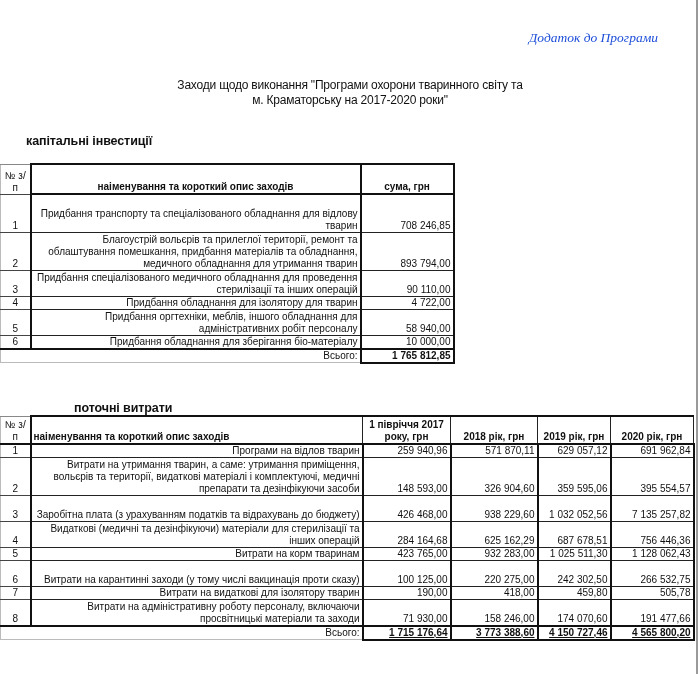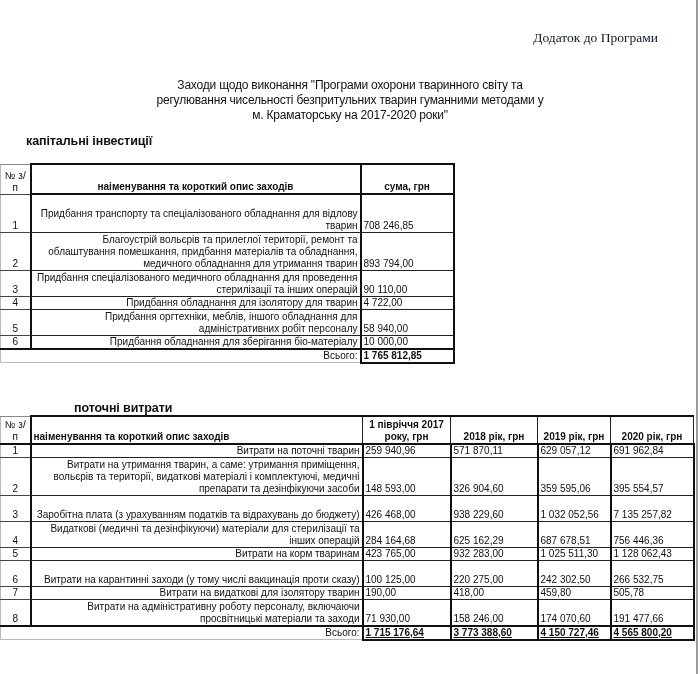--- a/index.html
+++ b/index.html
@@ -1,28 +1,28 @@
 <!DOCTYPE html>
 <html><head>
   <meta charset="utf-8">
   <style>
     html, body { margin: 0; padding: 0; background: #ffffff; }
     body { width: 700px; height: 674px; position: relative; overflow: hidden; font-family: "Liberation Sans", sans-serif; color: #111; }
     .right-rule { position: absolute; left: 696px; top: 0; width: 2px; height: 674px; background: #9a9a9a; }
-    .appendix { position: absolute; top: 30px; right: 42px; font-family: "Liberation Serif", serif; font-size: 13.5px; color: #0f172a; }
+    .appendix { position: absolute; top: 30px; right: 42px; font-family: "Liberation Serif", serif; font-size: 13.5px; color: #1d4ed8; font-style: italic; }
     .title { position: absolute; top: 78px; left: 0; width: 700px; text-align: center; font-size: 12px; line-height: 15px; letter-spacing: -0.2px; }
     .title div { white-space: nowrap; }
     .section-label { position: absolute; font-size: 12.5px; font-weight: bold; letter-spacing: -0.1px; }
     .s1 { top: 134px; left: 26px; }
     .s2 { top: 401px; left: 31px; padding-left: 43px; }
 
     table { border-collapse: collapse; position: absolute; font-size: 10px; table-layout: fixed; }
     td { padding: 0 2px; vertical-align: bottom; line-height: 12px; overflow: hidden; }
     .num { text-align: center; border-left: none; }
-    .amt { text-align: left; white-space: nowrap; }
+    .amt { text-align: right; white-space: nowrap; }
     .hdr { font-weight: bold; text-align: center; }
     .desc { text-align: right; }
 
     
     #t1 { left: 0; top: 163px; width: 453px; }
     #t1 col.c0 { width: 30px; }
     #t1 col.c1 { width: 330px; }
     #t1 col.c2 { width: 93px; }
     #t1 td { border: 1px solid #222; }
     #t1 td.num { border-left: 1px solid #bbb; border-top: 1px solid #bbb; border-bottom: 1px solid #444; border-right: 2px solid #111; }
@@ -52,21 +52,20 @@
   </style>
 </head>
 <body>
 
 <div class="right-rule"></div>
 
 <div class="appendix">Додаток до Програми</div>
 
 <div class="title">
   <div>Заходи щодо виконання "Програми охорони тваринного світу та</div>
-  <div>регулювання чисельності безпритульних тварин гуманними методами у</div>
   <div>м. Краматорську на 2017-2020 роки"</div>
 </div>
 
 <div class="section-label s1">капітальні інвестиції</div>
 
 <table id="t1">
   <colgroup>
       <col class="c0">
       <col class="c1">
       <col class="c2">
@@ -129,21 +128,21 @@
       <tr class="head">
     <td class="num">№ з/п</td>
     <td class="desc-h">наіменування та короткий опис заходів</td>
     <td class="hdr">1 півріччя 2017 року, грн</td>
     <td class="hdr">2018 рік, грн</td>
     <td class="hdr">2019 рік, грн</td>
     <td class="hdr">2020 рік, грн</td>
   </tr>
   <tr style="height:13px">
     <td class="num">1</td>
-    <td class="desc">Витрати на поточні тварин</td>
+    <td class="desc">Програми на відлов тварин</td>
     <td class="amt c-amt">259 940,96</td>
     <td class="amt c-amt">571 870,11</td>
     <td class="amt c-amt">629 057,12</td>
     <td class="amt c-amt">691 962,84</td>
   </tr>
   <tr style="height:38px">
     <td class="num">2</td>
     <td class="desc">Витрати на утримання тварин, а саме: утримання приміщення, вольєрів та території, видаткові матеріалі і комплектуючі, медичні препарати та дезінфікуючи засоби</td>
     <td class="amt c-amt">148 593,00</td>
     <td class="amt c-amt">326 904,60</td>

